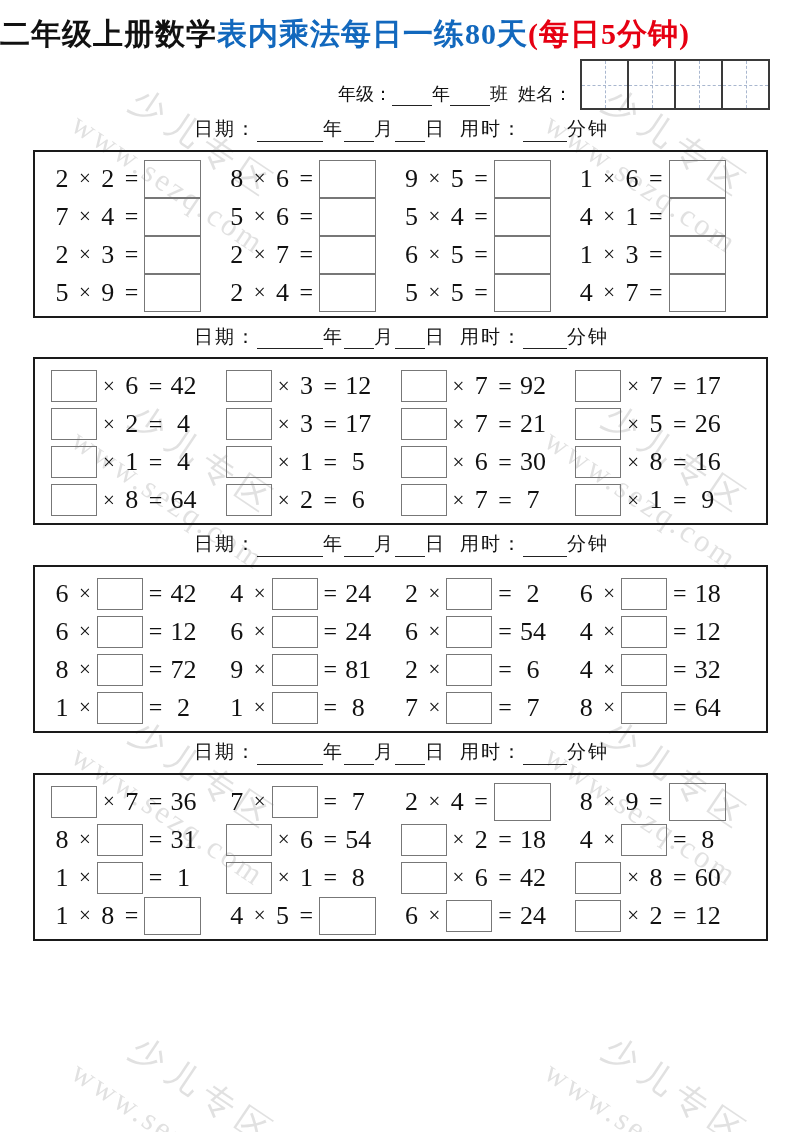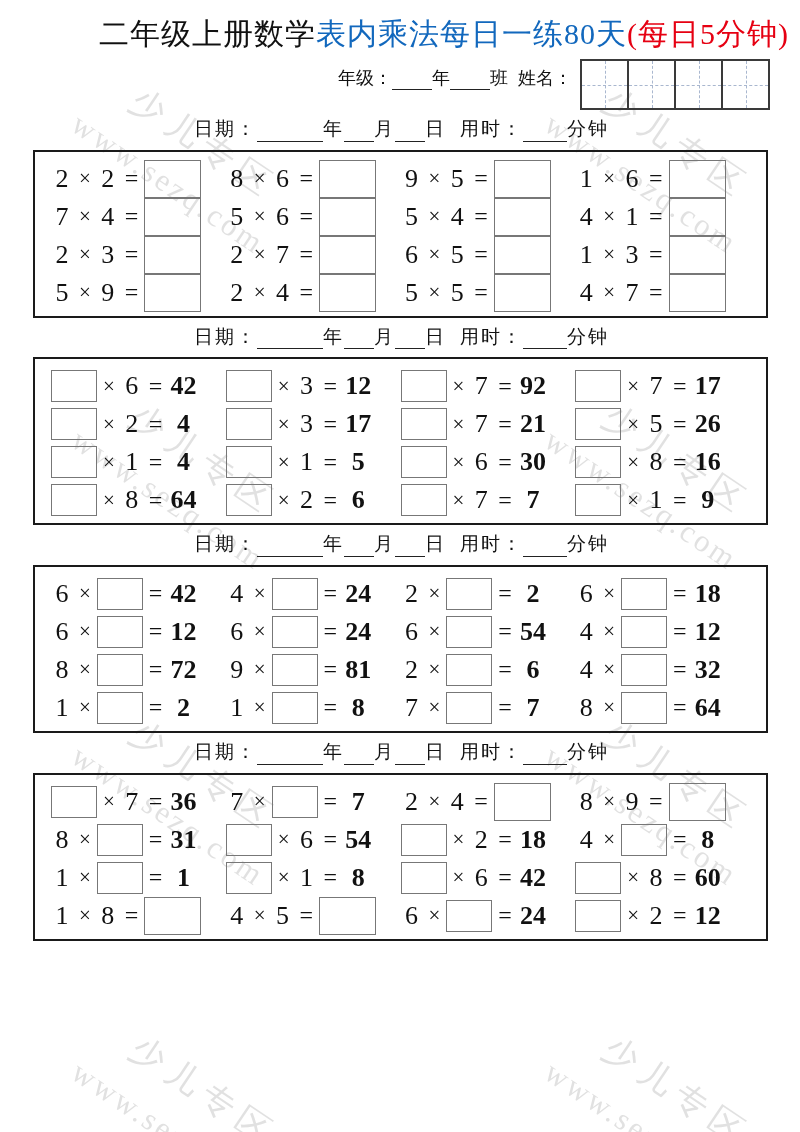--- a/index.html
+++ b/index.html
@@ -17,32 +17,32 @@
     transform:rotate(34deg);transform-origin:left top;white-space:nowrap;
   }
   .wm-url{
     position:absolute;left:0px;top:34px;
     font-size:31px;letter-spacing:3px;color:rgba(70,70,70,0.16);
     transform:rotate(34deg);transform-origin:left top;white-space:nowrap;
   }
   
   .content{position:relative;z-index:1;}
   .title{
-    text-align:right;font-size:30px;font-weight:normal;
-    margin:14px 11px 4px 0;letter-spacing:1px;white-space:nowrap;
+    text-align:left;font-size:30px;font-weight:bold;
+    margin:14px 17px 4px 0;letter-spacing:1px;white-space:nowrap;
   }
   .t-blue{color:#1268bd;}
   .t-red{color:#e60012;}
 
   .hdr{width:737px;margin-left:33px;}
   .hdr-line1{
     display:flex;justify-content:flex-end;align-items:flex-end;
     font-size:18px;line-height:1.2;
   }
-  .hdr-line1 .lbl{margin-bottom:20px;}
+  .hdr-line1 .lbl{margin-bottom:4px;}
   .name-grid{display:flex;border:2px solid #3a3a3a;margin-left:8px;background:transparent;}
   .grid-cell{width:45px;height:47px;border-right:2px solid #3a3a3a;position:relative;}
   .grid-cell:last-child{border-right:none;}
   .guide-v{position:absolute;left:50%;top:0;bottom:0;width:0;border-left:1px dashed #a9b7cf;}
   .guide-h{position:absolute;top:50%;left:0;right:0;height:0;border-top:1px dashed #a9b7cf;}
 
   .blank{display:inline-block;border-bottom:1.6px solid #222;height:0.95em;}
   .b66{width:66px;} .b40{width:40px;} .b30{width:30px;} .b44{width:44px;}
 
   .dateline{
@@ -53,21 +53,21 @@
   .dateline .gap{display:inline-block;width:14px;}
 
   .sec{
     width:735px;height:168px;box-sizing:border-box;
     margin-left:33px;border:2px solid #1a1a1a;background:transparent;
     padding:8px 16px;display:flex;flex-direction:column;justify-content:space-around;
   }
   .prob-row{display:flex;}
   .prob{flex:1 1 0;display:flex;align-items:center;font-size:26px;height:38px;}
   .num{display:inline-block;min-width:22px;text-align:center;}
-  .res{min-width:30px;font-weight:bold;}
+  .res{min-width:30px;}
   .op{font-size:21px;margin:0 6px;}
   .eq{font-size:24px;margin:0 6px;}
   .bbox{width:44px;height:30px;border:1.5px solid #777;background:transparent;flex:0 0 auto;}
   .abox{width:55px;height:36px;}
 </style>
 </head>
 <body>
 
 <div class="wm-layer">
   <div class="wm-cluster" style="left:85px;top:72px">

